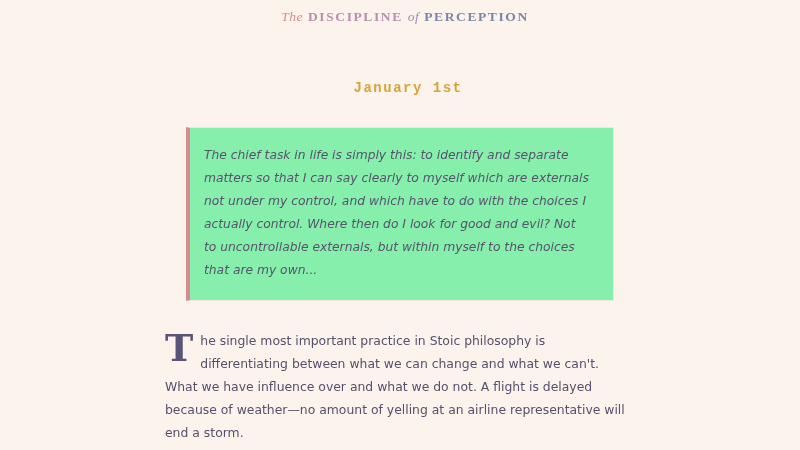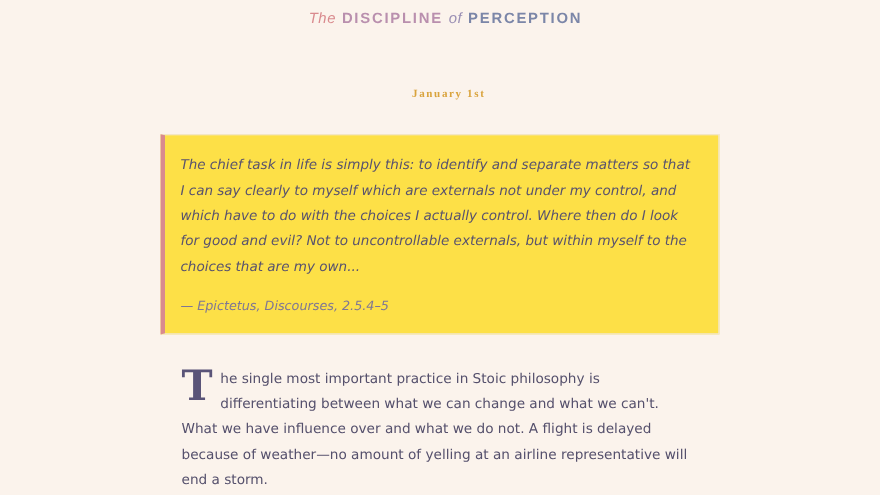--- a/index.html
+++ b/index.html
@@ -22,21 +22,21 @@
     background: #fbf3ec;
     box-sizing: border-box;
   }
 
   
   .masthead {
     padding-top: 10px;
     text-align: center;
   }
   .series-title {
-    font-family: Liberation Sans, sans-serif;
+    font-family: Liberation Serif, serif;
     font-size: 13.5px;
     letter-spacing: 1.6px;
     line-height: 1.1;
     white-space: nowrap;
     padding-left: 10px;
   }
   .series-title .w-the {
     font-style: italic;
     font-weight: 400;
     letter-spacing: 0.5px;
@@ -64,43 +64,43 @@
     letter-spacing: 2.6px;
     color: #9d93ad;
   }
 
   
   .entry-head {
     margin-top: 55px;
     text-align: center;
   }
   .entry-date {
-    font-family: Liberation Serif, serif;
-    font-size: 10px;
+    font-family: Liberation Mono, monospace;
+    font-size: 14px;
     font-weight: 700;
     letter-spacing: 1.5px;
     color: #d9a33c;
     padding-left: 16px;
   }
   .entry-title {
     margin-top: 9px;
     font-family: "DejaVu Serif", serif;
     font-size: 25px;
     font-weight: 700;
     letter-spacing: 0.4px;
     color: #4e4870;
     line-height: 1.1;
   }
 
   
   .quote-wrap {
     margin: 31px auto 0 auto;
-    width: 508px;
+    width: 428px;
     box-sizing: border-box;
-    background: #fde047;
+    background: #86efac;
     border: 1px solid #f0e7db;
     border-left: 4px solid #d98a8e;
     padding: 16px 22px 18px 14px;
   }
   .quote-text {
     font-family: "DejaVu Sans", sans-serif;
     font-style: italic;
     font-size: 12.3px;
     line-height: 23px;
     color: #58526e;
@@ -150,20 +150,19 @@
       <span class="w-perception">PERCEPTION</span>
     </div>
   </div>
 
   <div class="entry-head">
     <div class="entry-date">January 1st</div>
   </div>
 
   <blockquote class="quote-wrap">
     <p class="quote-text">The chief task in life is simply this: to identify and separate matters so that I can say clearly to myself which are externals not under my control, and which have to do with the choices I actually control. Where then do I look for good and evil? Not to uncontrollable externals, but within myself to the choices that are my own...</p>
-    <div class="quote-attribution">— Epictetus, Discourses, 2.5.4–5</div>
   </blockquote>
 
   <div class="body-wrap">
     <p class="body-para"><span class="dropcap">T</span><span>he single most important practice in Stoic philosophy is differentiating between what we can change and what we can't. What we have influence over and what we do not. A flight is delayed because of weather—no amount of yelling at an airline representative will end a storm.</span></p>
   </div>
 
 </div>
 
 </body></html>

